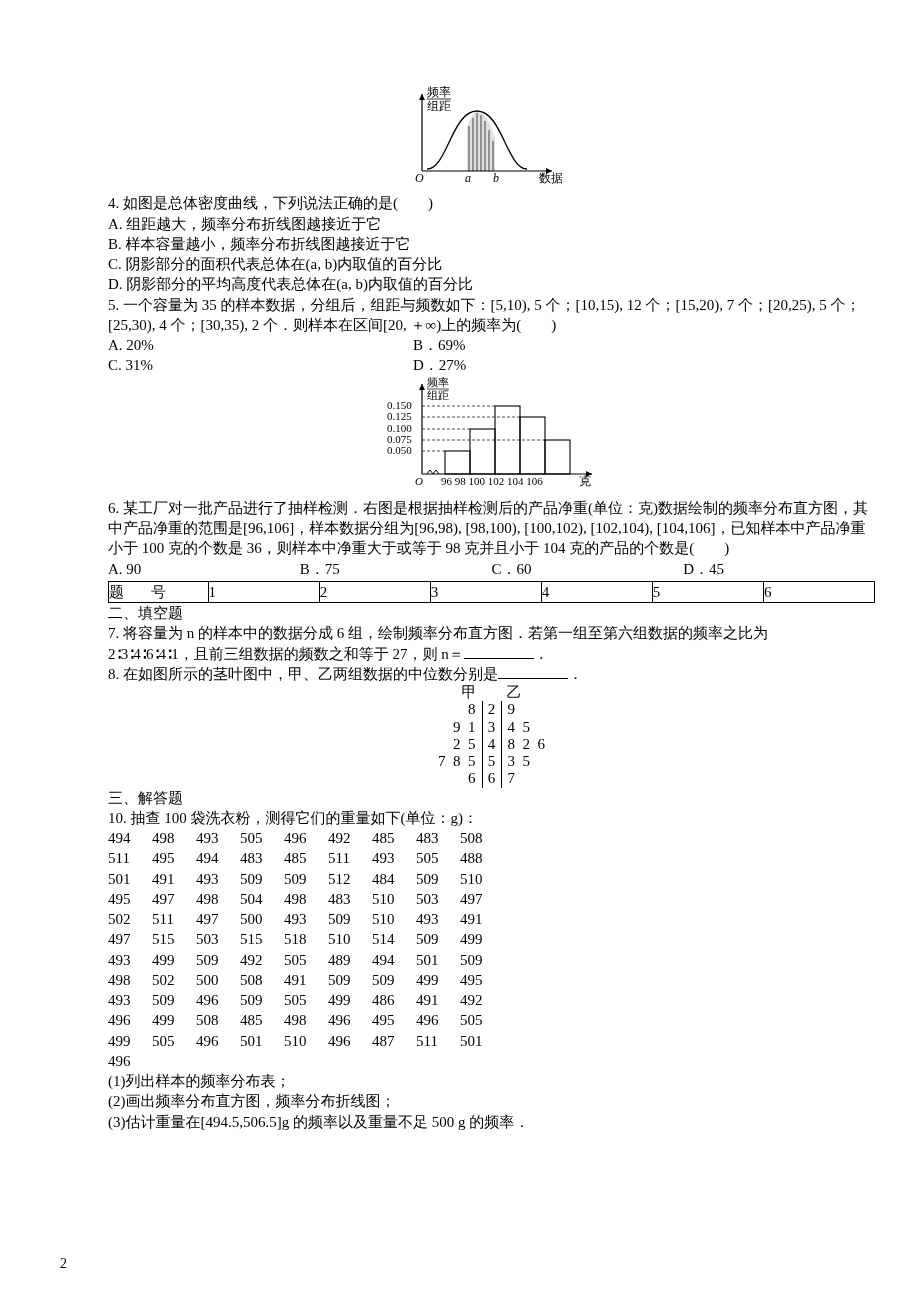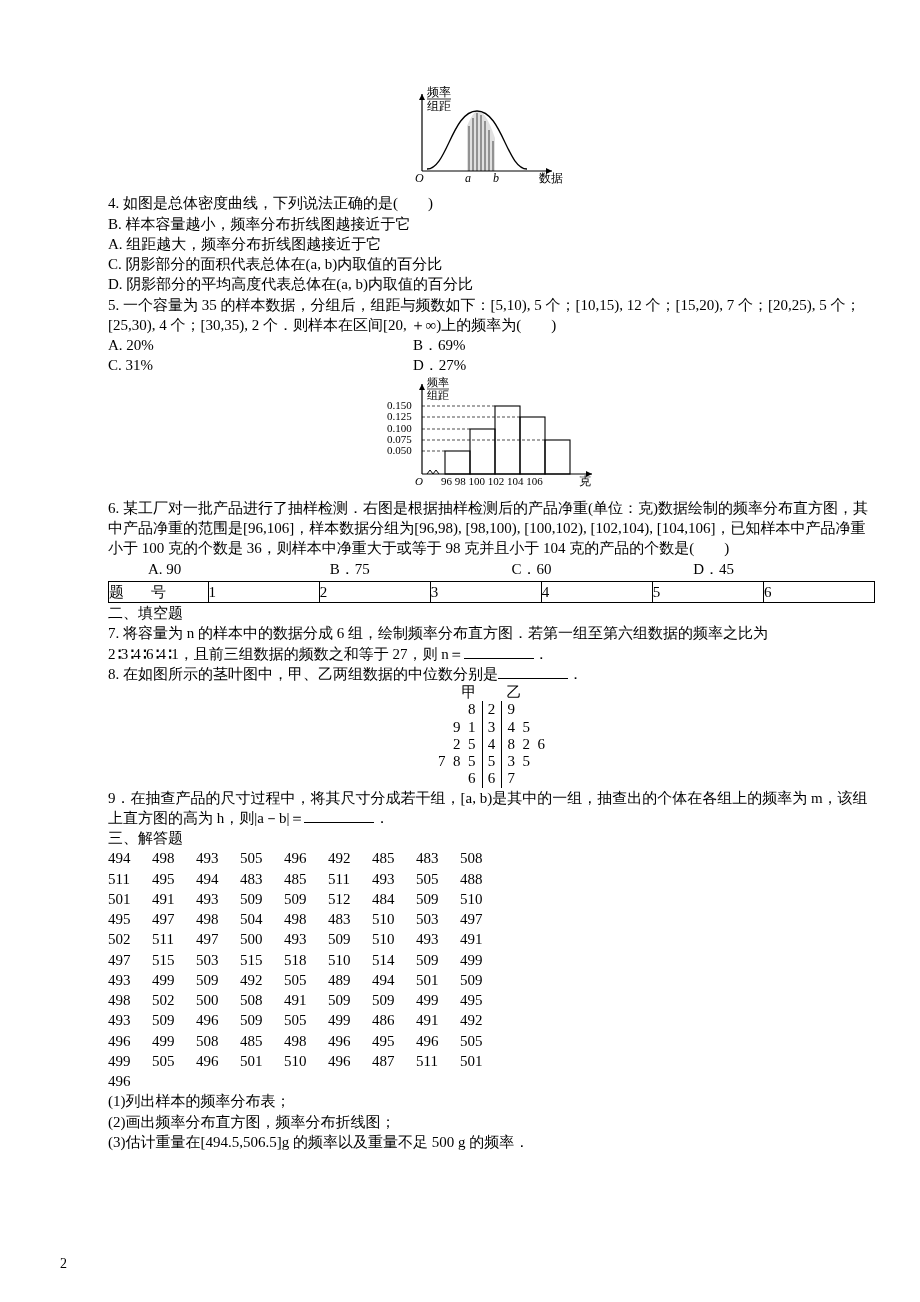--- a/index.html
+++ b/index.html
@@ -17,21 +17,21 @@
     color: #000;
     padding: 86px 45px 40px 108px;
     box-sizing: border-box;
     line-height: 1.35;
     position: relative;
   }
   .fig-wrap { text-align: center; margin-bottom: 2px; }
   .q { margin: 0; }
   .opts-row2 { display: flex; }
   .opts-row2 > div:first-child { width: 305px; }
-  .opts-row4 { display: flex; margin-left: 40px; }
+  .opts-row4 { display: flex; }
   .opts-row4 > div { flex: 1 1 0; }
   .answer-table {
     border-collapse: collapse;
     width: 100%;
     table-layout: fixed;
     margin-top: 2px;
   }
   .answer-table td {
     border: 1px solid #000;
     height: 20px;
@@ -97,22 +97,22 @@
       <line x1="30" y1="13" x2="54" y2="13" stroke="#000" stroke-width="0.8"></line>
       <text x="30" y="24" font-size="12">组距</text>
       <text x="18" y="96" font-size="12" font-style="italic">O</text>
       <text x="68" y="96" font-size="12" font-style="italic">a</text>
       <text x="96" y="96" font-size="12" font-style="italic">b</text>
       <text x="142" y="96" font-size="12">数据</text>
     </svg>
   </div>
 
   <p class="q">4. 如图是总体密度曲线，下列说法正确的是(　　)</p>
+  <p class="q">A. 组距越大，频率分布折线图越接近于它</p>
   <p class="q">B. 样本容量越小，频率分布折线图越接近于它</p>
-  <p class="q">A. 组距越大，频率分布折线图越接近于它</p>
   <p class="q">C. 阴影部分的面积代表总体在(a, b)内取值的百分比</p>
   <p class="q">D. 阴影部分的平均高度代表总体在(a, b)内取值的百分比</p>
 
   <p class="q">5. 一个容量为 35 的样本数据，分组后，组距与频数如下：[5,10), 5 个；[10,15), 12 个；[15,20), 7 个；[20,25), 5 个；[25,30), 4 个；[30,35), 2 个．则样本在区间[20, ＋∞)上的频率为(　　)</p>
   <div class="opts-row2">
     <div>A. 20%</div>
     <div>B．69%</div>
   </div>
   <div class="opts-row2">
     <div>C. 31%</div>
@@ -224,26 +224,24 @@
           <div class="r">3  5</div>
         </div>
         <div class="row">
           <div class="l">6</div>
           <div class="c">6</div>
           <div class="r">7</div>
         </div>
       </div>
   </div>
 
-  <p class="q">
-    <span>9．在抽查产品的尺寸过程中，将其尺寸分成若干组，[a, b)是其中的一组，抽查出的个体在各组上的频率为 m，该组上直方图的高为 h，则|a－b|＝</span><span class="blank"></span><span>．</span>
-  </p>
 
   <p class="q">三、解答题</p>
 
+  <p class="q">10. 抽查 100 袋洗衣粉，测得它们的重量如下(单位：g)：</p>
   <div class="data-grid" id="q10-data">
       <div class="drow">
         <span>494</span>
         <span>498</span>
         <span>493</span>
         <span>505</span>
         <span>496</span>
         <span>492</span>
         <span>485</span>
         <span>483</span>

